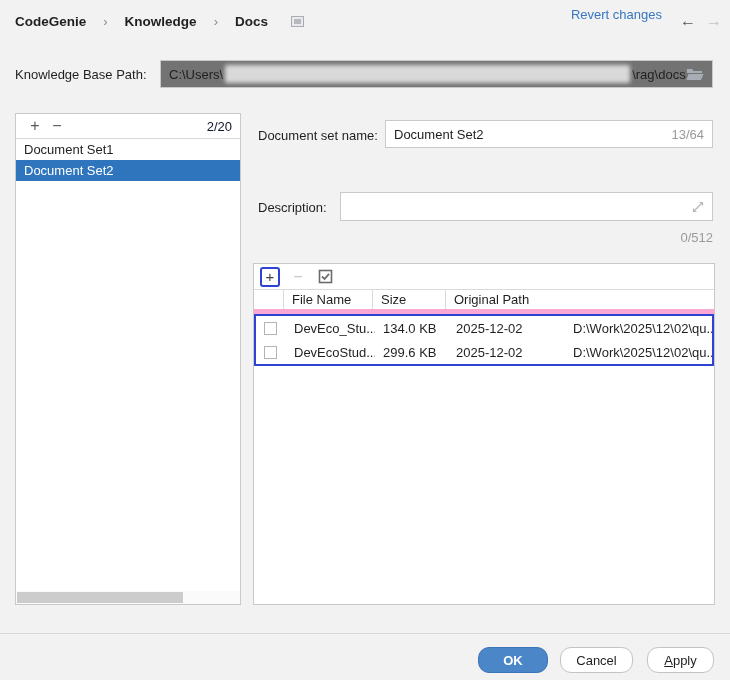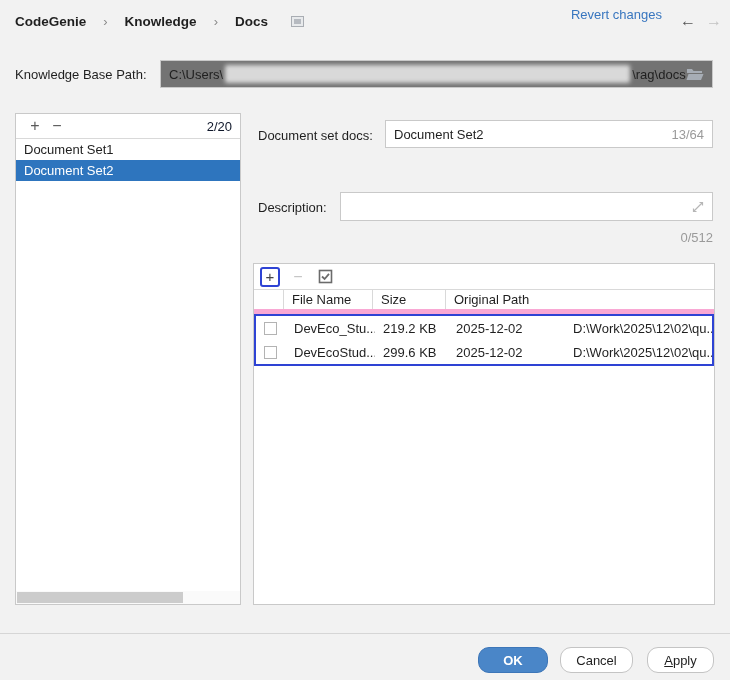--- a/index.html
+++ b/index.html
@@ -103,21 +103,21 @@
       <span class="tb-icon">−</span>
       <span class="set-counter">2/20</span>
     </div>
     <div class="set-item">Document Set1</div>
     <div class="set-item selected">Document Set2</div>
     <div class="set-scrollbar">
       <div class="set-scroll-thumb"></div>
     </div>
   </div>
 
-  <span class="name-label">Document set docs:</span>
+  <span class="name-label">Document set name:</span>
   <div class="name-field">
     <span>Document Set2</span>
     <span class="field-counter">13/64</span>
   </div>
 
   <span class="desc-label">Description:</span>
   <div class="desc-field">
     <span></span>
     <svg class="desc-expand" viewBox="0 0 12 12">
       <path d="M7.5 1.5 h3 v3 M10.5 1.5 L1.5 10.5 M1.5 7.5 v3 h3" fill="none" stroke="#b6b6b6" stroke-width="1.2"></path>
@@ -141,21 +141,21 @@
       <div class="th col-name">File Name</div>
       <div class="th col-size">Size</div>
       <div class="th col-path">Original Path</div>
     </div>
     <div class="rows-selection">
       <div class="t-row">
         <div class="td col-check" style="padding-left:0;">
             <span class="row-checkbox"></span>
           </div>
         <div class="td col-name">DevEco_Stu...</div>
-        <div class="td col-size">219.2 KB</div>
+        <div class="td col-size">134.0 KB</div>
         <div class="td col-date">2025-12-02</div>
         <div class="td col-path">D:\Work\2025\12\02\qu...</div>
       </div>
       <div class="t-row">
         <div class="td col-check" style="padding-left:0;">
             <span class="row-checkbox"></span>
           </div>
         <div class="td col-name">DevEcoStud...</div>
         <div class="td col-size">299.6 KB</div>
         <div class="td col-date">2025-12-02</div>

